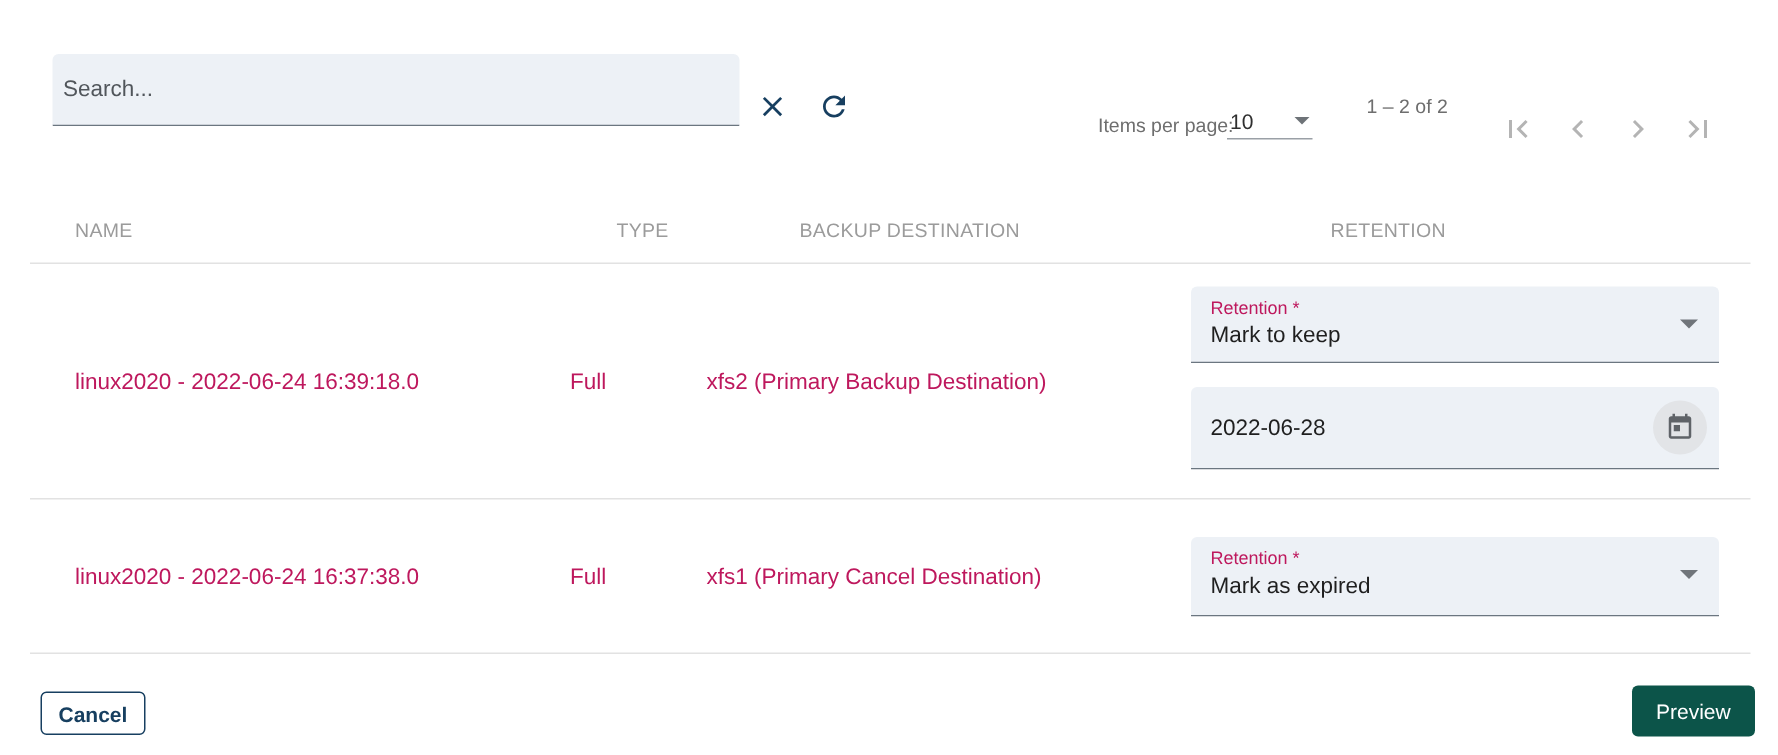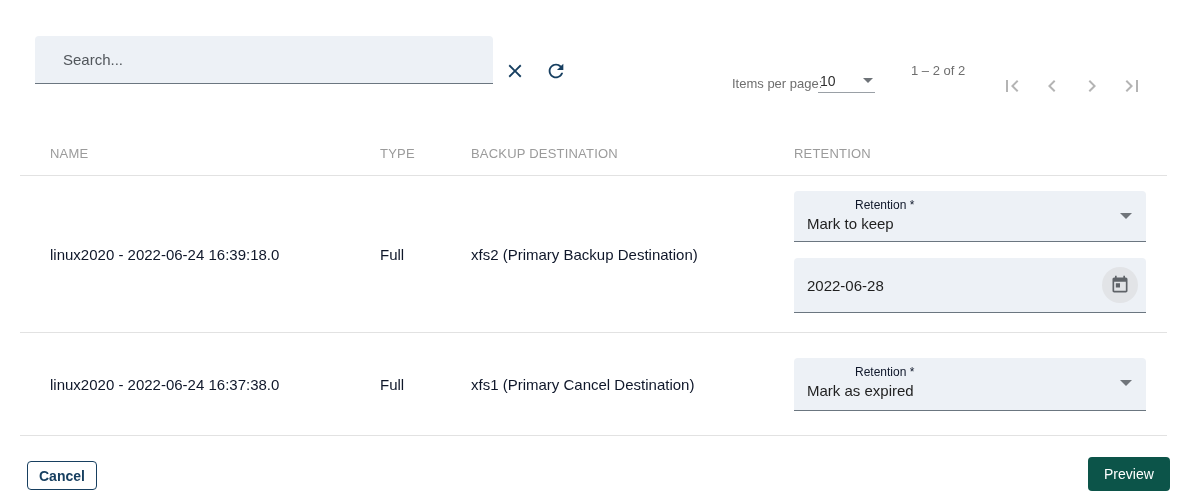--- a/index.html
+++ b/index.html
@@ -19,21 +19,21 @@
     left: 35px; top: 36px;
     width: 458px; height: 48px;
     background: #edf1f6;
     border-radius: 4px 4px 0 0;
     border-bottom: 1px solid #6b7680;
   }
   .search-field input {
     width: 100%; height: 100%;
     background: transparent;
     border: none; outline: none;
-    padding: 0 28px;
+    padding: 0 7px;
     font-family: "Liberation Sans", sans-serif;
     font-size: 15px;
     color: #2a2e33;
   }
   .search-field input::placeholder { color: #51565b; opacity: 1; }
 
   .icon-btn {
     position: absolute;
     width: 24px; height: 24px;
     background: transparent;
@@ -78,46 +78,46 @@
     position: absolute;
     left: 20px; top: 131px;
     width: 1147px;
   }
   .t-row {
     display: grid;
     grid-template-columns: 330px 91px 323px 1fr;
     padding-left: 30px;
     border-bottom: 1px solid #e2e2e2;
   }
-  .t-head { height: 45px; align-items: center; }
+  .t-head { height: 45px; align-items: center; gap: 31px; }
   .t-head .hcell {
     font-size: 13px;
     font-weight: 500;
     letter-spacing: 0.2px;
     color: #9b9b9b;
   }
   .t-body-row .cell {
     display: flex; align-items: center;
     font-size: 15px;
-    color: #0f172a;
+    color: #be185d;
     text-align: center;
   }
   .row-1 { height: 157px; }
   .row-2 { height: 103px; }
 
   
   .field {
     position: relative;
     width: 352px;
     background: #edf1f6;
     border-radius: 4px 4px 0 0;
     border-bottom: 1px solid #6b7680;
   }
   .select-field { height: 51px; padding: 7px 40px 0 13px; cursor: pointer; }
-  .select-field .f-label { font-size: 12px; color: #0f172a; margin-left: 48px; }
+  .select-field .f-label { font-size: 12px; color: #be185d; }
   .select-field .f-value { font-size: 15px; color: #1f1f1f; margin-top: 3px; }
   .select-field .tri-down {
     position: absolute; right: 14px; top: 22px;
     border-left-width: 6px; border-right-width: 6px; border-top-width: 6px;
     border-top-color: #70757a;
   }
   .field-sel-1 { margin-top: 15px; }
   .gap { height: 16px; }
   .date-field {
     height: 55px;

